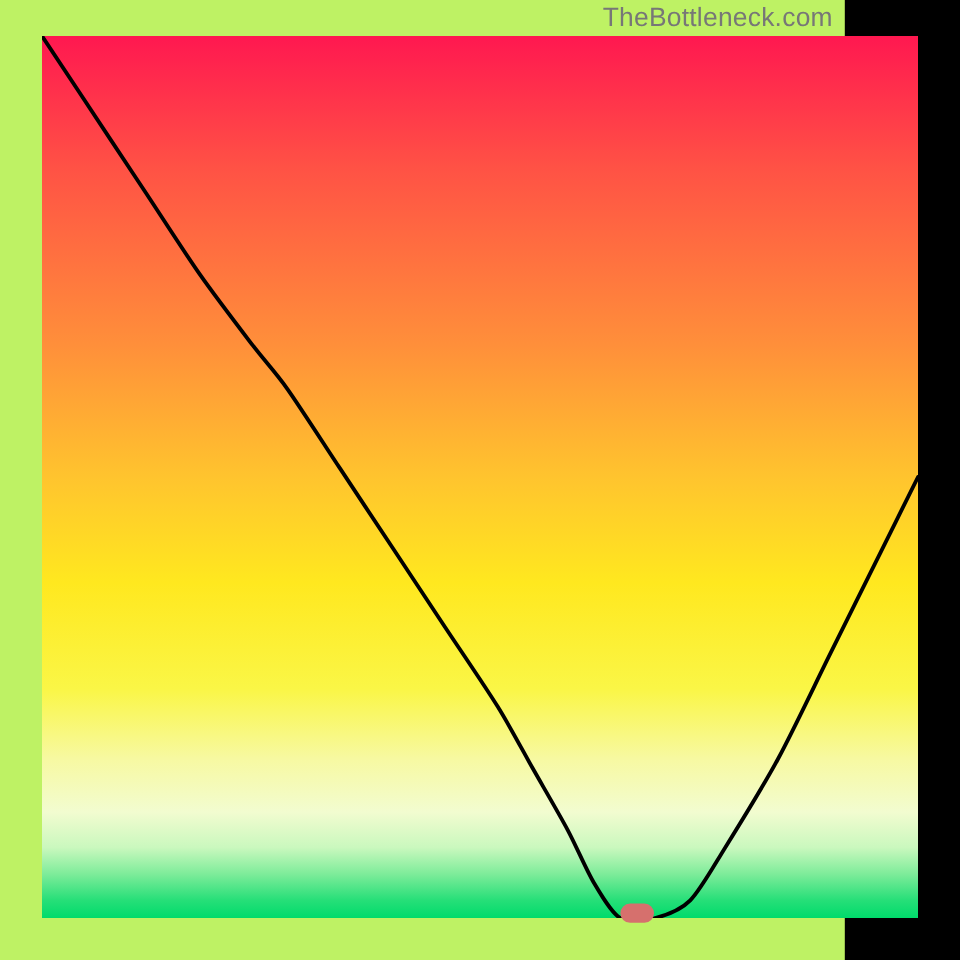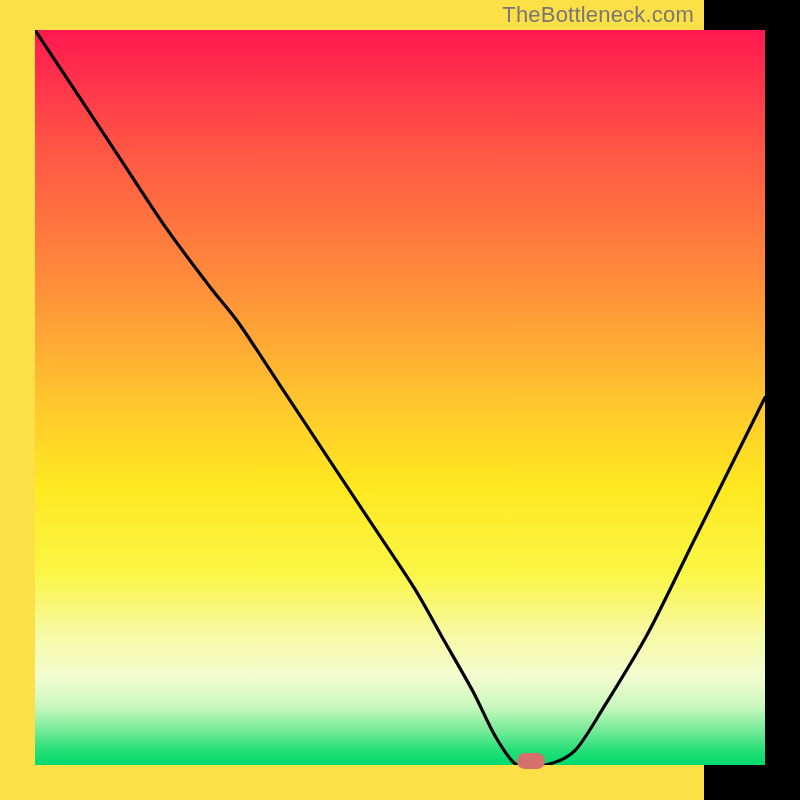--- a/index.html
+++ b/index.html
@@ -8,21 +8,21 @@
     width: 800px;
     height: 800px;
     background: #000;
     overflow: hidden;
     font-family: Arial, Helvetica, sans-serif;
   }
   .frame {
     position: relative;
     width: 704px;
     height: 800px;
-    background: #fde047;
+    background: #bef264;
   }
   .attribution {
     position: absolute;
     top: 2px;
     right: 10px;
     color: #777;
     font-size: 22px;
     font-weight: 500;
     letter-spacing: 0.2px;
     z-index: 20;

